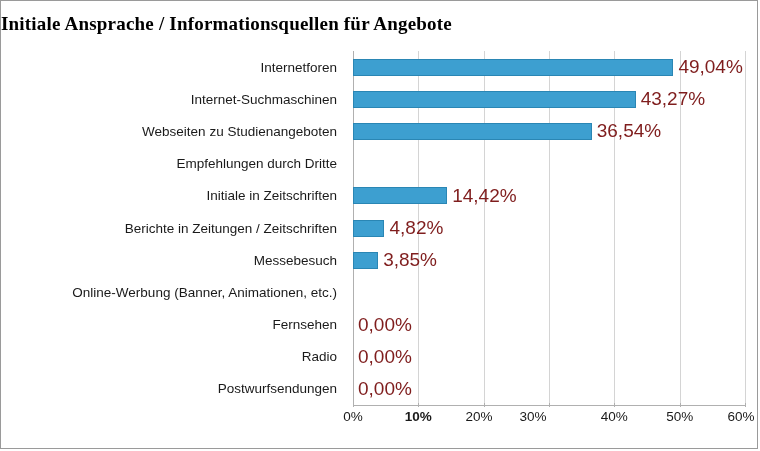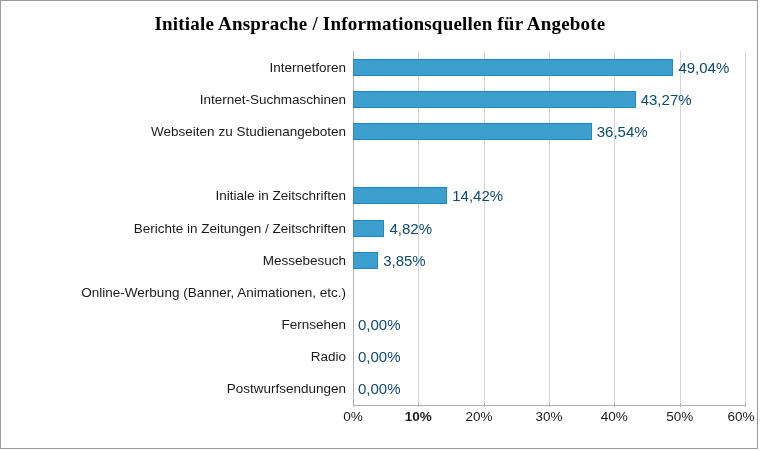--- a/index.html
+++ b/index.html
@@ -19,21 +19,21 @@
     border: 1px solid #9a9a9a;
     box-sizing: border-box;
     background: #ffffff;
     overflow: hidden;
   }
   #chart-title {
     position: absolute;
     left: 0;
     top: 12px;
     width: 758px;
-    text-align: center;
+    text-align: left;
     font-family: "Liberation Serif", serif;
     font-weight: bold;
     font-size: 19px;
     color: #000000;
     letter-spacing: 0.2px;
   }
   
   #plot-area {
     position: absolute;
     left: 352px;
@@ -68,21 +68,21 @@
   }
   .row {
     position: relative;
     height: 32.2px;
     display: flex;
     align-items: center;
   }
   .cat-label {
     width: 352px;
     box-sizing: border-box;
-    padding-right: 7px;
+    padding-right: 16px;
     text-align: right;
     font-size: 13.5px;
     color: #1a1a1a;
     white-space: nowrap;
     overflow: visible;
   }
   .bar-wrap {
     position: relative;
     flex: 1;
     height: 100%;
@@ -93,22 +93,22 @@
     height: 17px;
     background: #3d9fd0;
     border: 1px solid #2a86b4;
     box-sizing: border-box;
   }
   .bar.zero {
     border: none;
     background: transparent;
   }
   .value-label {
-    font-size: 15px;
-    color: #0c4a6e;
+    font-size: 19px;
+    color: #7f1d1d;
     margin-left: 5px;
     white-space: nowrap;
   }
   
   #x-axis {
     position: absolute;
     left: 352px;
     top: 406px;
     width: 392px;
     height: 22px;
@@ -163,20 +163,21 @@
         </div>
       </div>
       <div class="row">
         <div class="cat-label">Webseiten zu Studienangeboten</div>
         <div class="bar-wrap">
           <div class="bar" style="width: 238.728px; background: rgb(61, 159, 208); border-color: rgb(42, 134, 180);"></div>
           <div class="value-label">36,54%</div>
         </div>
       </div>
       <div class="row">
+        <div class="cat-label">Empfehlungen durch Dritte</div>
       </div>
       <div class="row">
         <div class="cat-label">Initiale in Zeitschriften</div>
         <div class="bar-wrap">
           <div class="bar" style="width: 94.2107px; background: rgb(61, 159, 208); border-color: rgb(42, 134, 180);"></div>
           <div class="value-label">14,42%</div>
         </div>
       </div>
       <div class="row">
         <div class="cat-label">Berichte in Zeitungen / Zeitschriften</div>
@@ -219,21 +220,21 @@
     </div>
 
   <div id="x-axis">
       <div class="tickmark" style="left: 0px;"></div>
       <div class="xtick" style="left: 0px;">0%</div>
       <div class="tickmark" style="left: 65.3333px;"></div>
       <div class="xtick" style="left: 65.3333px; font-weight: bold;">10%</div>
       <div class="tickmark" style="left: 130.667px;"></div>
       <div class="xtick" style="left: 126px; text-align: center;">20%</div>
       <div class="tickmark" style="left: 196px;"></div>
-      <div class="xtick" style="left: 196px; text-align: center;">30%</div>
+      <div class="xtick" style="left: 180px; text-align: center;">30%</div>
       <div class="tickmark" style="left: 261.333px;"></div>
       <div class="xtick" style="left: 261.333px;">40%</div>
       <div class="tickmark" style="left: 326.667px;"></div>
       <div class="xtick" style="left: 326.667px;">50%</div>
       <div class="tickmark" style="left: 392px;"></div>
       <div class="xtick" style="left: 388px;">60%</div>
     </div>
 
 </div>
 

